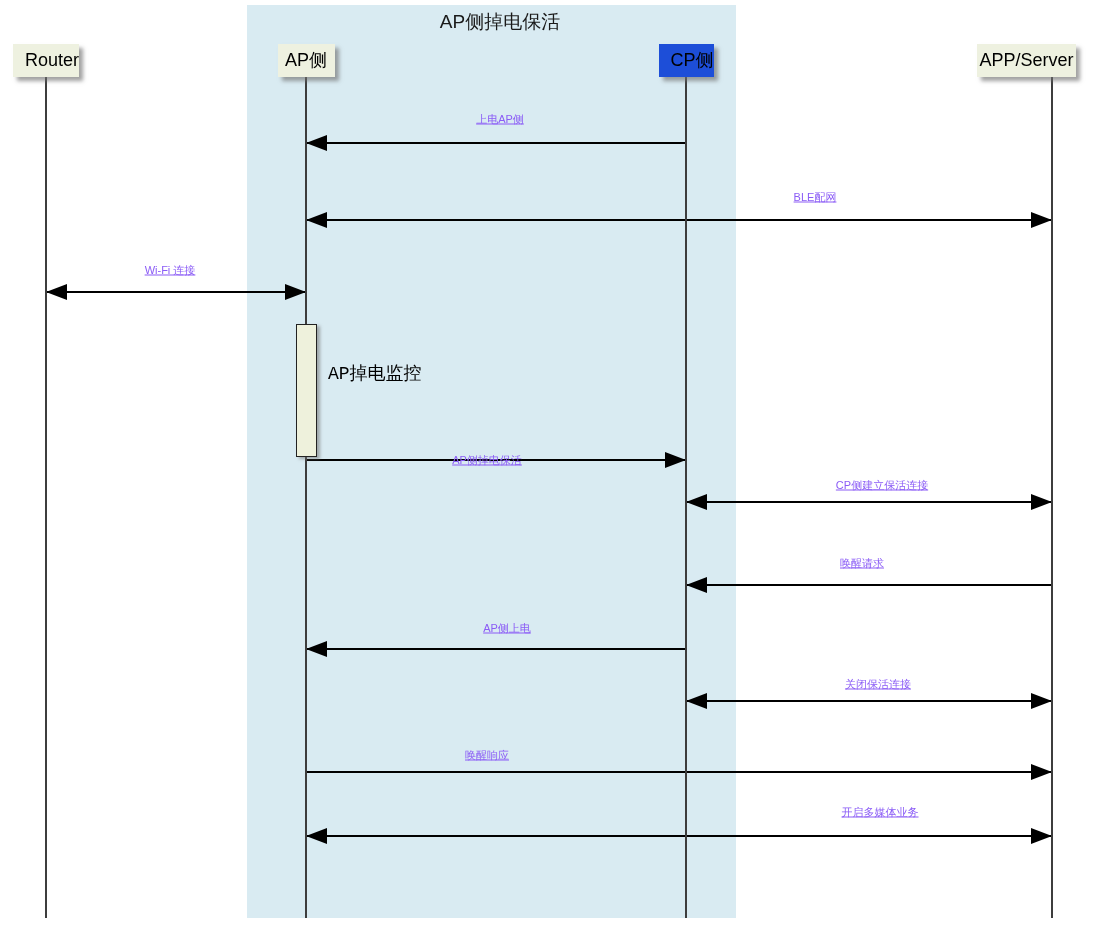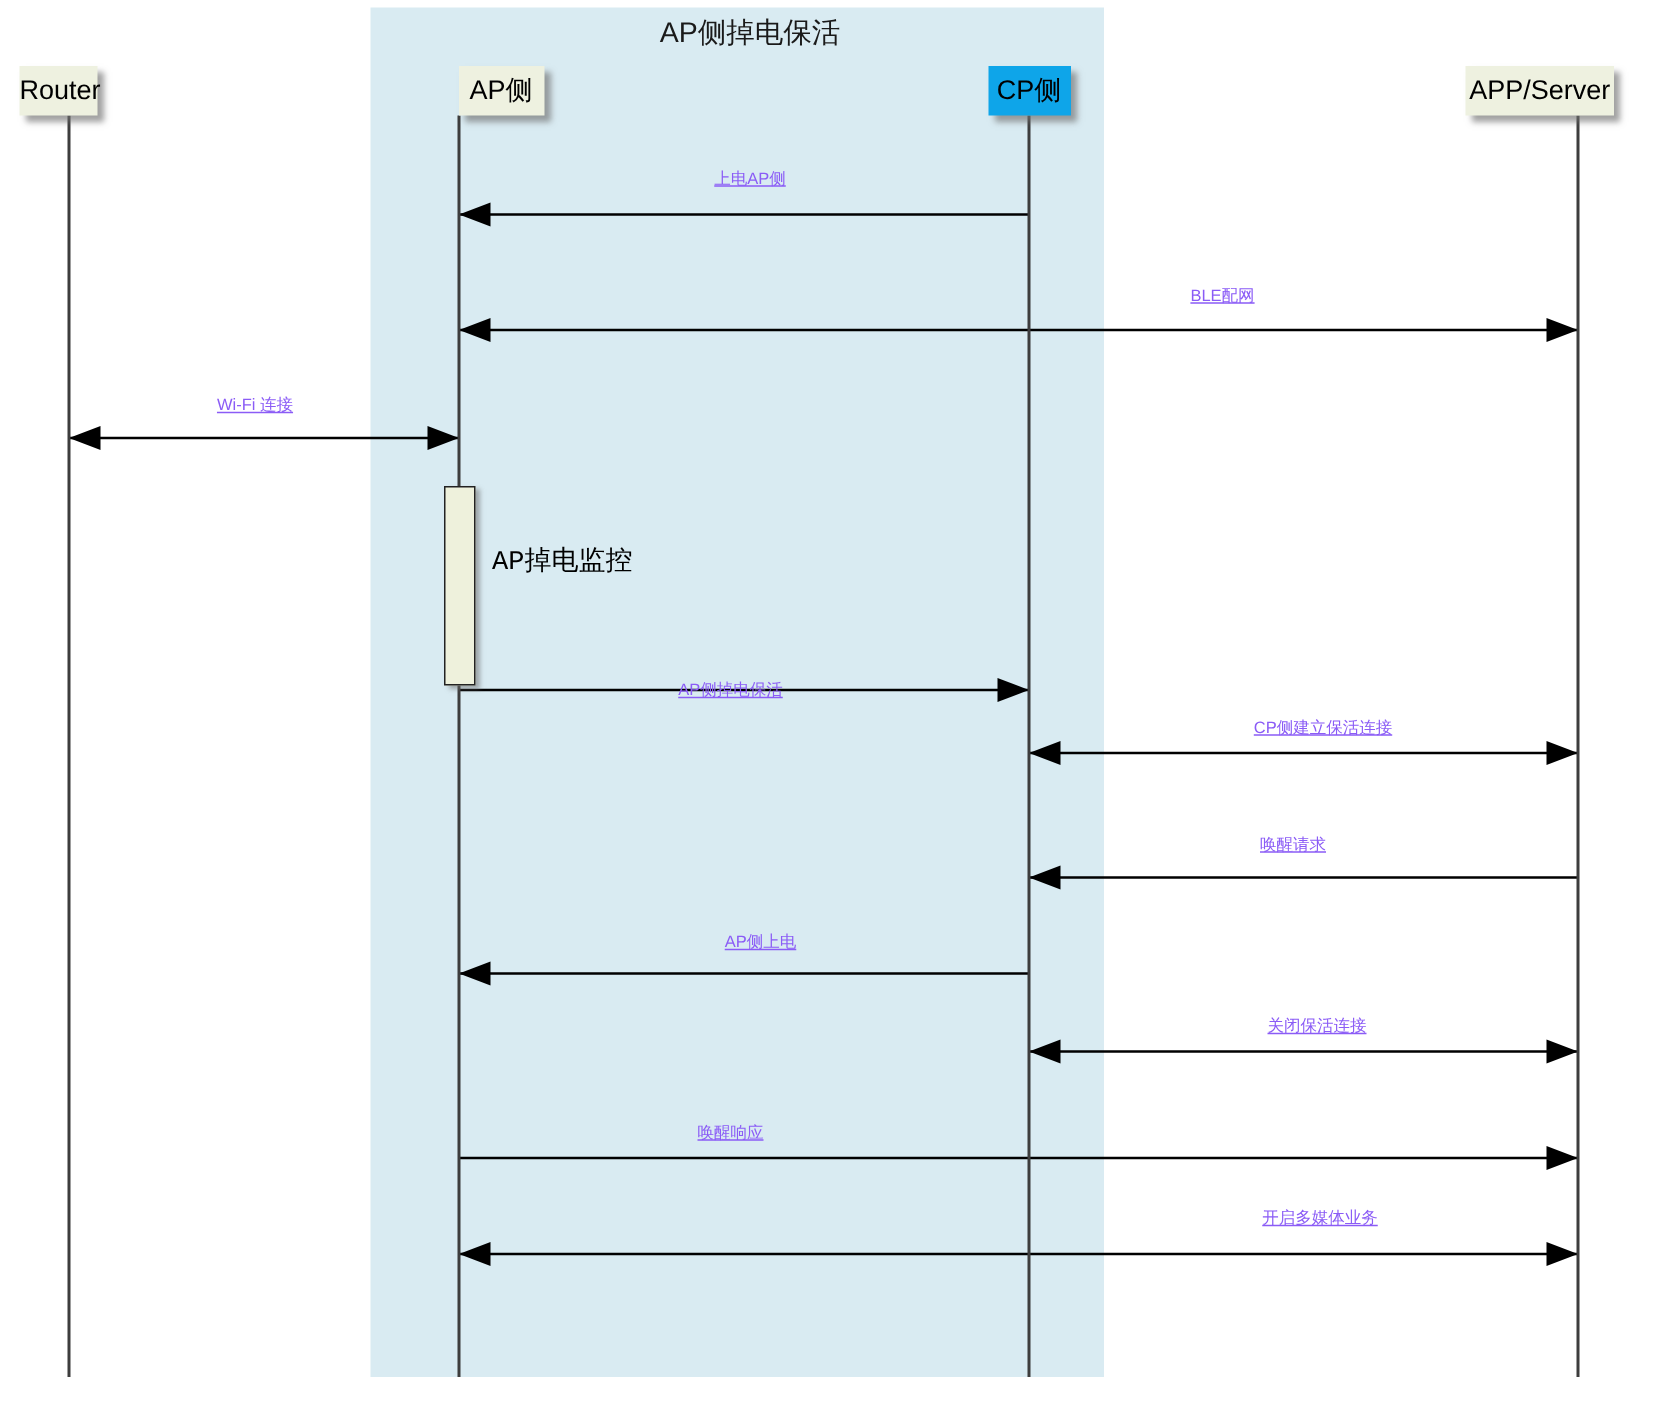--- a/index.html
+++ b/index.html
@@ -133,17 +133,17 @@
     <div class="msg-label" style="left: 500px; top: 119px;">上电AP侧</div>
     <div class="msg-label" style="left: 815px; top: 197px;">BLE配网</div>
     <div class="msg-label" style="left: 170px; top: 270px;">Wi-Fi 连接</div>
     <div class="msg-label" style="left: 487px; top: 460px;">AP侧掉电保活</div>
     <div class="msg-label" style="left: 882px; top: 485px;">CP侧建立保活连接</div>
     <div class="msg-label" style="left: 862px; top: 563px;">唤醒请求</div>
     <div class="msg-label" style="left: 507px; top: 628px;">AP侧上电</div>
     <div class="msg-label" style="left: 866px; top: 684px; margin-left: 12px;">关闭保活连接</div>
     <div class="msg-label" style="left: 487px; top: 755px;">唤醒响应</div>
     <div class="msg-label" style="left: 880px; top: 812px;">开启多媒体业务</div>
-    <div class="actor-box" style="left: 13px; top: 44px; width: 52px; background: rgb(238, 241, 224);">Router</div>
-    <div class="actor-box" style="left: 277.5px; top: 44px; width: 57px; background: rgb(238, 241, 224); margin-left: 28px;">AP侧</div>
-    <div class="actor-box" style="left: 658.5px; top: 44px; width: 55px; background: #0ea5e9;">CP侧</div>
+    <div class="actor-box" style="left: 13px; top: 44px; width: 66px; background: rgb(238, 241, 224); text-align: right;">Router</div>
+    <div class="actor-box" style="left: 277.5px; top: 44px; width: 57px; background: rgb(238, 241, 224);">AP侧</div>
+    <div class="actor-box" style="left: 658.5px; top: 44px; width: 55px; background: #1d4ed8; text-align: right;">CP侧</div>
     <div class="actor-box" style="left: 977px; top: 44px; width: 99px; background: rgb(238, 241, 224);">APP/Server</div>
   </div>
 
 </body></html>

